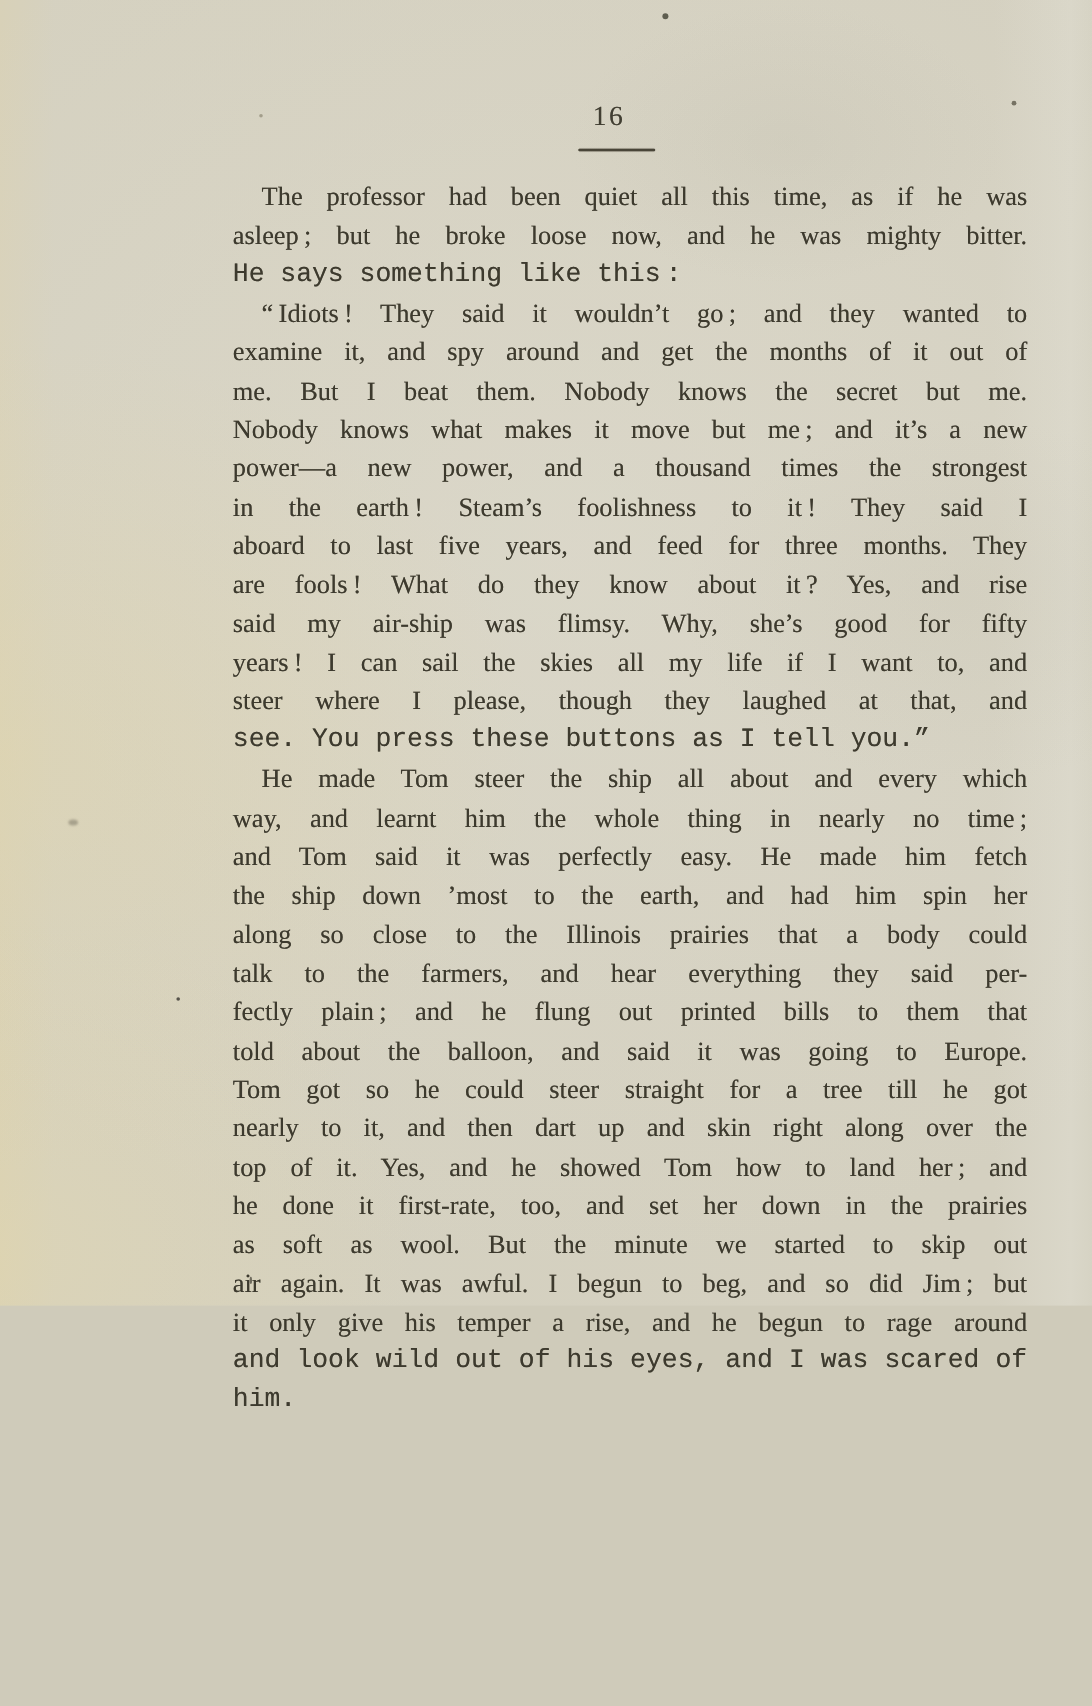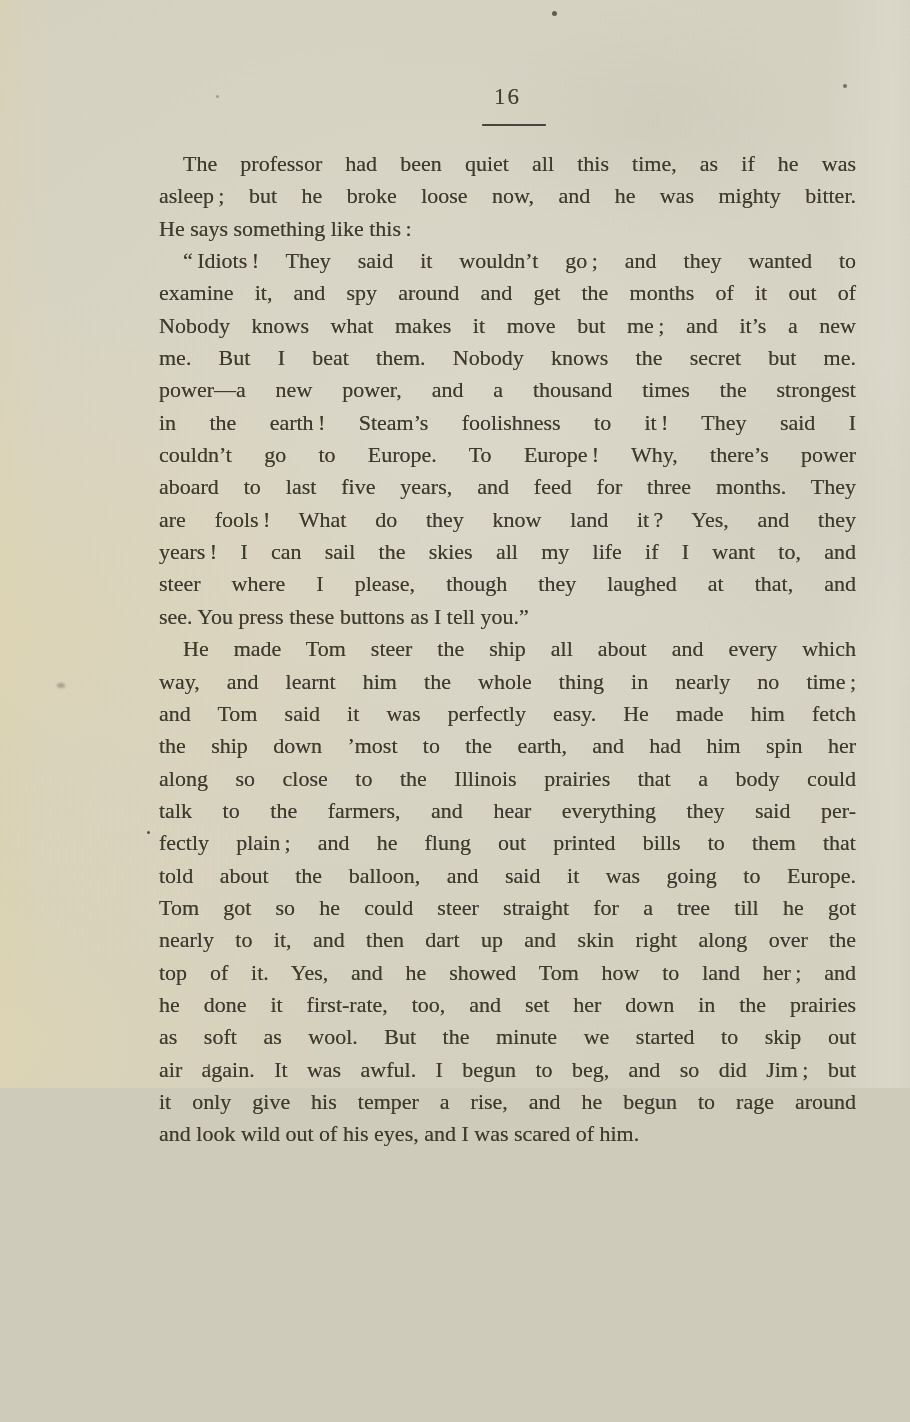--- a/index.html
+++ b/index.html
@@ -34,23 +34,23 @@
     border-radius: 1px; box-shadow: 0 0 0.6px rgba(73,69,56,0.7);
   }
   .text-block {
     position: absolute; left: 159px; top: 148px; width: 697px;
     font-size: 22px; color: #3d3a2e;
     text-shadow: 0 0 0.55px rgba(61,58,46,0.65);
   }
   .line {
     height: 32.35px; line-height: 32.35px;
     text-align: justify; text-align-last: justify;
-    white-space: normal; overflow: visible;
+    white-space: normal; overflow: visible; margin-left: 35px;
   }
-  .line.para-end { text-align-last: left; }
+  .line.para-end { text-align-last: left; font-family: Liberation Mono, monospace; }
   .line.indent { text-indent: 24px; }
   .speck { position: absolute; border-radius: 50%; }
   .speck-1 { left: 552px; top: 11px;  width: 5px; height: 5px; background: #5e5d4f; filter: blur(0.4px); }
   .speck-2 { left: 843px; top: 84px;  width: 4px; height: 4px; background: #767263; filter: blur(0.5px); }
   .speck-3 { left: 216px; top: 95px;  width: 3px; height: 3px; background: #a39e8b; filter: blur(0.5px); }
   .speck-4 { left: 57px;  top: 683px; width: 8px; height: 5px; background: #a7a18c; filter: blur(1px); }
   .speck-5 { left: 147px; top: 831px; width: 3px; height: 3px; background: #56534a; filter: blur(0.3px); }
   .speck-6 { left: 208px; top: 1064px; width: 2px; height: 6px; background: #6e6a5c; border-radius: 40%; filter: blur(0.4px); }
 </style>
 </head>
@@ -61,27 +61,27 @@
     <div class="page-number">16</div>
     <div class="folio-rule"></div>
   </header>
 
   <main class="text-block" id="text-block">
       <div class="line indent">The professor had been quiet all this time, as if he was</div>
       <div class="line">asleep ; but he broke loose now, and he was mighty bitter.</div>
       <div class="line para-end">He says something like this :</div>
       <div class="line indent">“ Idiots ! They said it wouldn’t go ; and they wanted to</div>
       <div class="line">examine it, and spy around and get the months of it out of</div>
+      <div class="line">me. But I beat them. Nobody knows the secret but me.</div>
       <div class="line">Nobody knows what makes it move but me ; and it’s a new</div>
-      <div class="line">me. But I beat them. Nobody knows the secret but me.</div>
       <div class="line">power—a new power, and a thousand times the strongest</div>
       <div class="line">in the earth ! Steam’s foolishness to it ! They said I</div>
-      <div class="line">couldn’t go to Europe. To Europe ! Why, there’s power</div>
       <div class="line">aboard to last five years, and feed for three months. They</div>
-      <div class="line">are fools ! What do they know land it ? Yes, and they</div>
+      <div class="line">are fools ! What do they know about it ? Yes, and rise</div>
+      <div class="line">said my air-ship was flimsy. Why, she’s good for fifty</div>
       <div class="line">years ! I can sail the skies all my life if I want to, and</div>
       <div class="line">steer where I please, though they laughed at that, and</div>
       <div class="line para-end">see. You press these buttons as I tell you.”</div>
       <div class="line indent">He made Tom steer the ship all about and every which</div>
       <div class="line">way, and learnt him the whole thing in nearly no time ;</div>
       <div class="line">and Tom said it was perfectly easy. He made him fetch</div>
       <div class="line">the ship down ’most to the earth, and had him spin her</div>
       <div class="line">along so close to the Illinois prairies that a body could</div>
       <div class="line">talk to the farmers, and hear everything they said per-</div>
       <div class="line">fectly plain ; and he flung out printed bills to them that</div>

